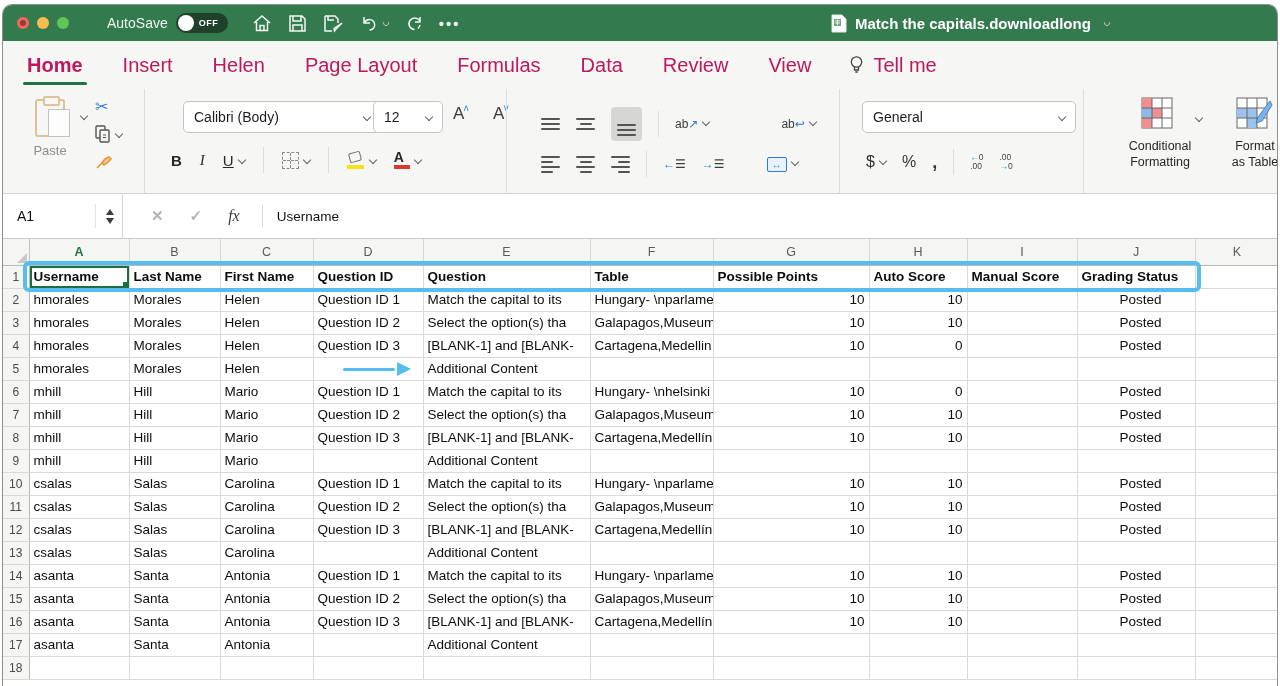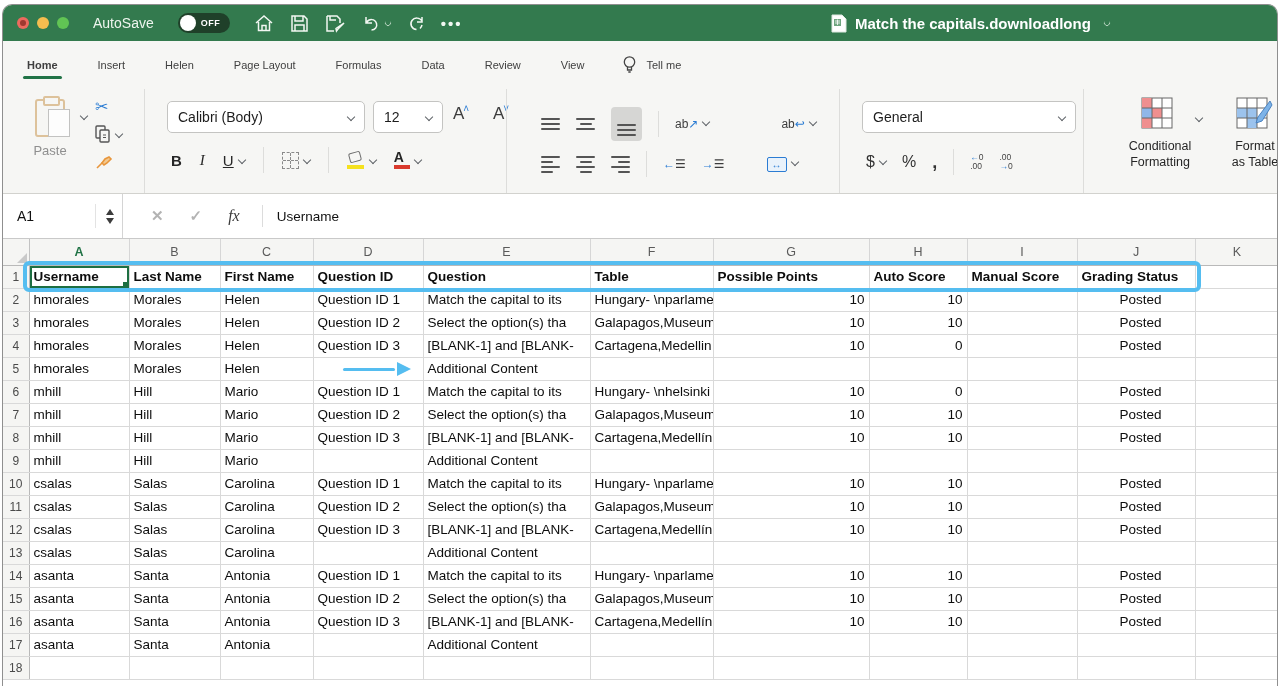--- a/index.html
+++ b/index.html
@@ -9,37 +9,37 @@
             overflow:hidden; background:#f6f6f4; }
 
   
   .titlebar { position:relative; height:36px; background:#337a4e; display:flex; align-items:center; }
   .lights { display:flex; gap:8px; margin-left:14px; }
   .light { width:12px; height:12px; border-radius:50%; }
   .light.red { background:#ec6a5e; position:relative; }
   .light.red::after { content:''; position:absolute; inset:3px; border-radius:50%; background:#9f3830; }
   .light.yellow { background:#f5bd4f; }
   .light.green { background:#61c454; }
-  .autosave { display:flex; align-items:center; margin-left:24px; gap:24px; }
+  .autosave { display:flex; align-items:center; margin-left:38px; gap:8px; }
   .autosave-label { color:#eef5ee; font-size:14px; }
   .toggle { width:52px; height:20px; border-radius:10px; background:#1f4029; display:flex; align-items:center; cursor:pointer; }
   .knob { width:16px; height:16px; background:#fff; border-radius:50%; margin-left:2px; }
   .toggle-state { color:#fff; font-size:9px; font-weight:bold; margin-left:5px; letter-spacing:.5px; }
   .tb-icons { display:flex; align-items:center; gap:16px; margin-left:24px; }
   .tb-btn { display:flex; align-items:center; color:#f2f7f2; cursor:pointer; }
   .tb-btn svg { stroke:#f2f7f2; fill:none; stroke-width:1.5; }
   .ellipsis { color:#f2f7f2; font-size:15px; letter-spacing:2px; font-weight:bold; }
   .doc-title { position:absolute; left:828px; top:0; height:36px; display:flex; align-items:center; gap:8px; }
   .doc-title-text { color:#ffffff; font-size:15px; font-weight:bold; }
   .chev { display:inline-block; width:6px; height:6px; border-right:1.6px solid #5f6368; border-bottom:1.6px solid #5f6368; transform:rotate(45deg); margin-left:5px; vertical-align:3px; }
   .chev.light { border-color:#bcd8c4; }
 
   
   .tabs { height:48px; background:#f6f6f4; display:flex; align-items:center; padding-left:22px; gap:36px; }
-  .tab { font-size:11px; color:#404040; cursor:pointer; position:relative; padding:6px 2px; }
+  .tab { font-size:20px; color:#be185d; cursor:pointer; position:relative; padding:6px 2px; }
   .tab.active { font-weight:bold; }
   .tab.active::after { content:''; position:absolute; left:-2px; right:-2px; bottom:-2px; height:3px; background:#217346; border-radius:2px; }
   .tellme { display:flex; align-items:center; gap:7px; }
   .tellme svg { stroke:#444; fill:none; stroke-width:1.3; }
 
   
   .ribbon { height:105px; background:#f6f6f4; border-bottom:1px solid #d2d2ce; display:flex; }
   .rgroup { position:relative; height:100%; }
   .rgroup + .rgroup { border-left:1px solid #dddddb; }
   .g-clip { width:141px; }  .g-font { width:362px; }  .g-align { width:333px;padding-left:44px; }
@@ -50,21 +50,21 @@
   .clipboard::before { content:''; position:absolute; left:6px; top:-5px; width:13px; height:6px; background:#f6f6f4; border:2px solid #d9b98c; border-radius:2px; }
   .clipboard::after { content:''; position:absolute; right:-7px; top:8px; width:20px; height:26px; background:#fff; border:1.5px solid #b9b9b9; }
   .paste-label { color:#8f8f8f; font-size:13px; margin-top:6px; }
   .paste-chev { position:absolute; right:-8px; top:14px; }
   .clip-small { position:absolute; left:92px; display:flex; align-items:center; cursor:pointer; }
   .cut-icon { top:8px; color:#2b7cd3; font-size:16px; }
   .copy-icon { top:36px; }
   .painter-icon { top:66px; }
 
   .fontname-box, .fontsize-box, .numfmt-box { position:absolute; top:12px; height:32px; background:#fff; border:1px solid #c4c4c2; border-radius:5px; display:flex; align-items:center; padding:0 10px; font-size:14px; color:#1d1d1d; cursor:pointer; }
-  .fontname-box { left:22px; width:198px; }
+  .fontname-box { left:38px; width:198px; }
   .fontsize-box { left:228px; width:70px; }
   .box-chev { margin-left:auto; }
   .grow-font, .shrink-font { position:absolute; top:14px; font-size:17px; color:#3c3c3c; cursor:pointer; }
   .grow-font { left:308px; }  .shrink-font { left:348px; }
   .sizemark { color:#2b7cd3; font-size:10px; vertical-align:7px; margin-left:-1px; }
   .fmt-row { position:absolute; left:26px; top:58px; display:flex; align-items:center; gap:18px; }
   .fmt-btn { font-size:15px; color:#262626; cursor:pointer; display:flex; align-items:center; }
   .fmt-b { font-weight:bold; }
   .fmt-i { font-style:italic; font-family:"Liberation Serif", serif; }
   .fmt-u { text-decoration:underline; }

